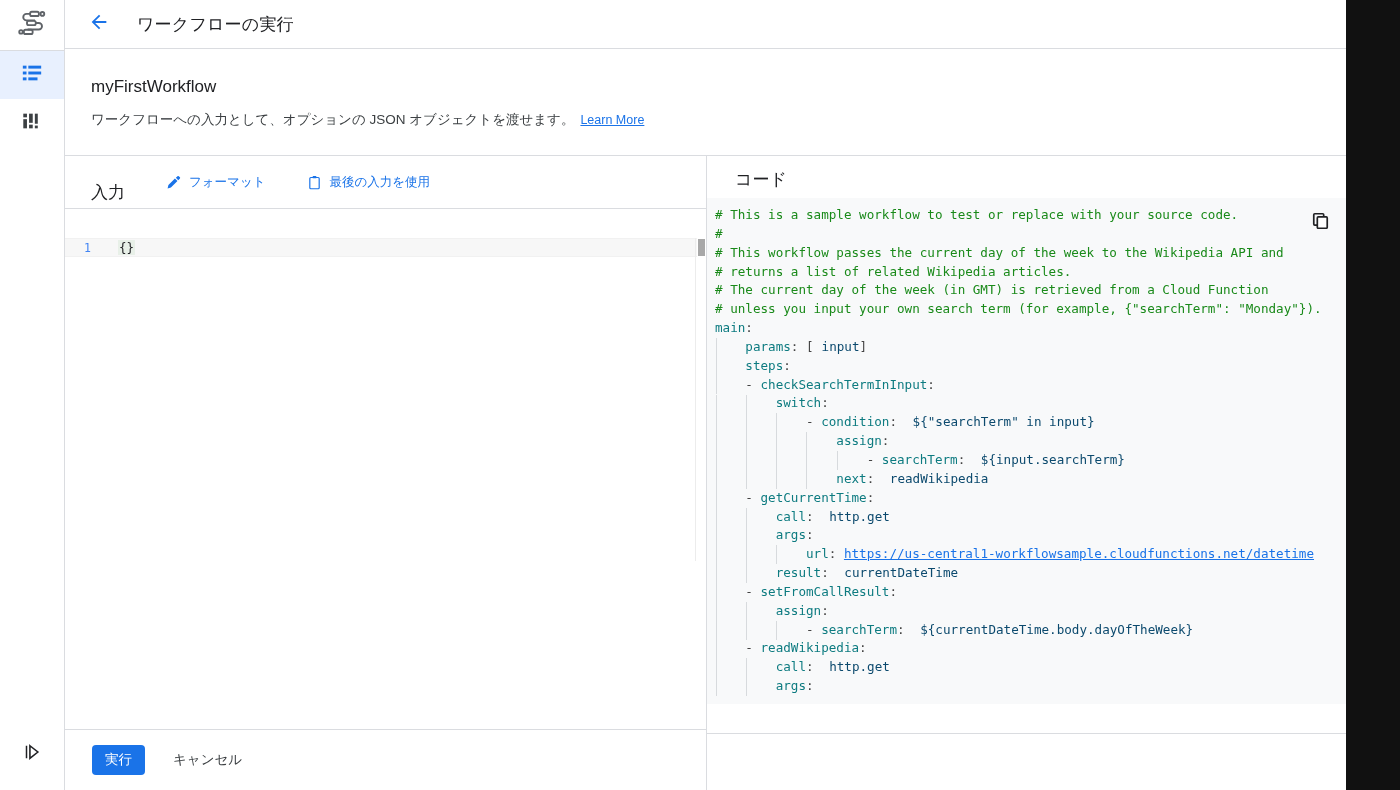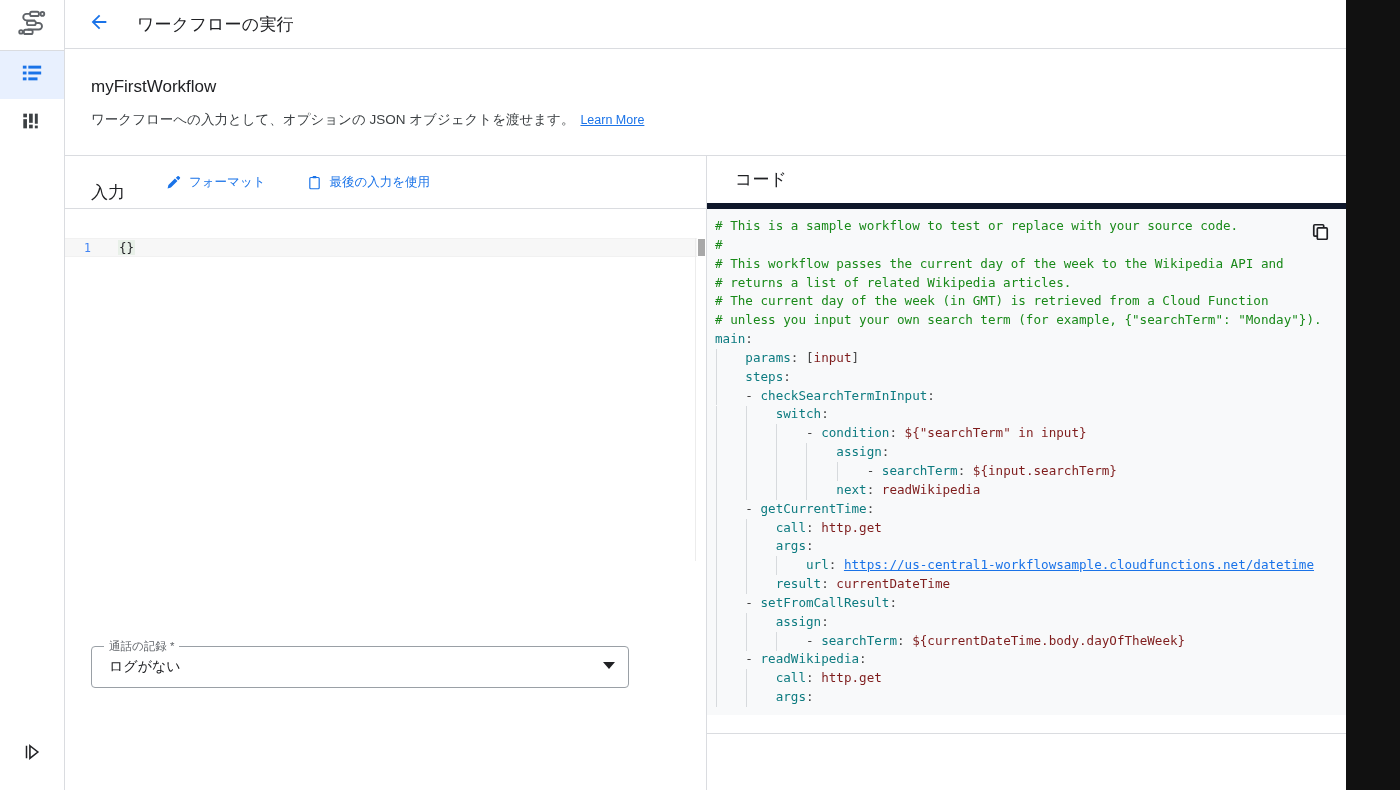--- a/index.html
+++ b/index.html
@@ -96,29 +96,29 @@
     font-family:"Liberation Sans",sans-serif;}
   #cancel-btn{margin-left:22px;background:transparent;border:none;color:#3c4043;
     font-size:13.5px;cursor:pointer;font-family:"Liberation Sans",sans-serif;}
 
   
   #rightcol{position:absolute;left:707px;top:156px;width:639px;height:634px;background:#fff;}
   #code-header{position:absolute;left:0;top:0;width:639px;height:53px;
     border-bottom:6px solid #0f172a;box-sizing:border-box;display:flex;align-items:center;}
   #code-title{margin-left:28px;font-size:17px;color:#202124;}
 
-  #codepane{position:absolute;left:0;top:53px;width:639px;height:506px;
+  #codepane{position:absolute;left:0;top:42px;width:639px;height:506px;
     background:#f8f9fa;overflow:hidden;}
   #copy-icon{position:absolute;right:17px;top:14px;cursor:pointer;z-index:5;}
   #codetext{position:absolute;left:8px;top:8px;white-space:pre;
     font-family:"DejaVu Sans Mono","Liberation Mono",monospace;
     font-size:12.6px;line-height:18.85px;color:#202124;}
   .c-com{color:#1a8a1a;}
   .c-key{color:#0d7b80;}
-  .c-val{color:#7f1d1d;}
+  .c-val{color:#0c4a6e;margin-left:8px;}
   .c-pun{color:#444;}
   .c-url{color:#1a73e8;text-decoration:underline;margin-top:36px;}
   .guide{position:absolute;width:1px;background:#d7dadd;}
   #code-hscroll-base{position:absolute;left:0;top:559px;width:639px;height:17px;background:#fff;}
   #code-bottom-rule{position:absolute;left:0;top:577px;width:639px;height:1px;background:#dadce0;}
 </style>
 </head>
 <body>
 
 <div id="app">
@@ -219,28 +219,25 @@
       <div id="code-line">
         <span id="gutter-no">1</span>
         <span id="line-content">{}</span>
       </div>
       <div id="ed-vrule"></div>
       <div id="ed-vscroll-track"></div>
       <div id="ed-vscroll-thumb"></div>
     </div>
 
 
-    <div id="logging-body">
-      <div id="select-field">
-        <span id="select-legend">通話の記録 *</span>
-        <span id="select-value">ログがない</span>
-        <span id="select-arrow"></span>
-      </div>
-    </div>
-
+
+    <div id="actions">
+      <button id="run-btn">実行</button>
+      <button id="cancel-btn">キャンセル</button>
+    </div>
   </div>
 
   <div id="rightcol">
     <div id="code-header">
       <div id="code-title">コード</div>
     </div>
     <div id="codepane">
       <div id="copy-icon">
         <svg width="17" height="17" viewBox="0 0 24 24">
           <rect x="2.5" y="2.5" width="14" height="16" rx="1.4" fill="none" stroke="#202124" stroke-width="2.4"></rect>

